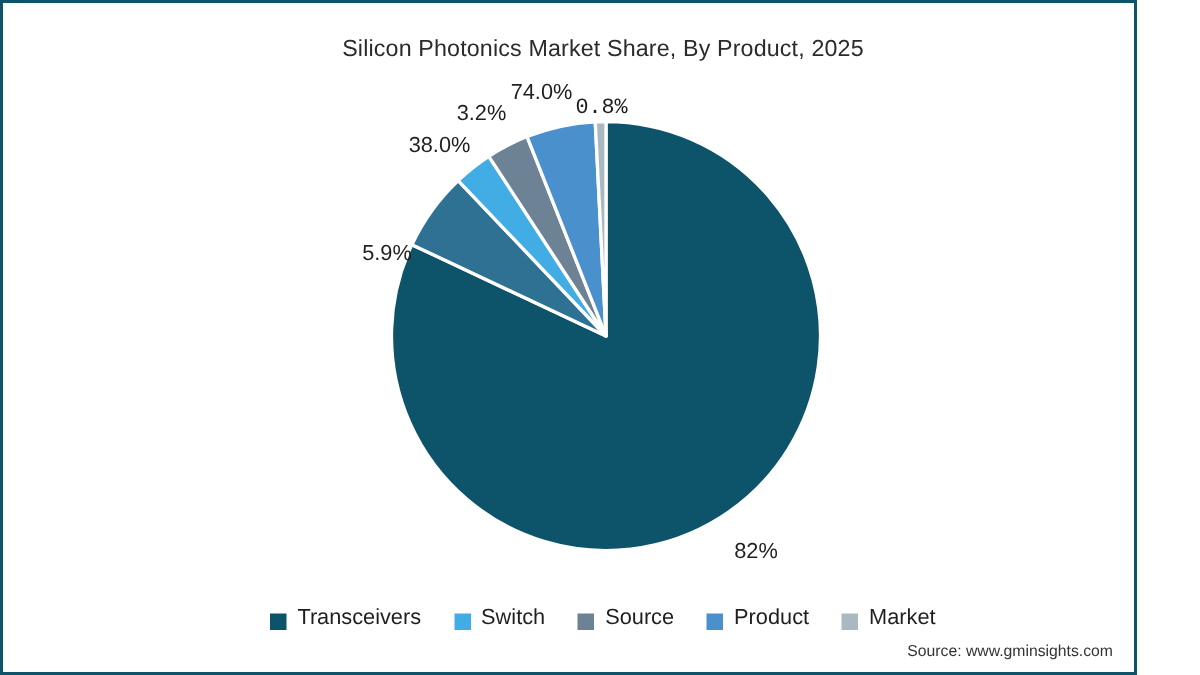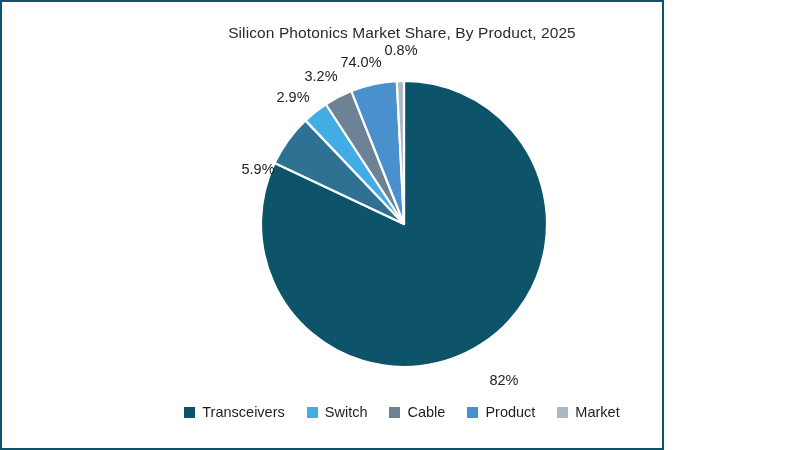--- a/index.html
+++ b/index.html
@@ -5,21 +5,21 @@
   html, body {
     margin: 0;
     padding: 0;
     background: #ffffff;
   }
   body {
     font-family: "Liberation Sans", sans-serif;
   }
   #frame {
     position: relative;
-    width: 664px;
+    width: 758px;
     height: 450px;
     box-sizing: border-box;
     background: #ffffff;
     border: 2px solid #0d5369;
     overflow: hidden;
   }
   #chart-title {
     position: absolute;
     left: 0;
     top: 22px;
@@ -53,21 +53,21 @@
     left: 0;
     top: 402px;
     width: 800px;
     display: flex;
     justify-content: center;
     align-items: center;
     gap: 22px;
   }
   .legend-item {
     display: flex;
-    align-items: center;
+    align-items: flex-end;
     gap: 7px;
   }
   .legend-swatch {
     width: 11px;
     height: 11px;
     flex: 0 0 auto;
     display: block;
   }
   .legend-label {
     font-size: 14.5px;
@@ -95,46 +95,47 @@
       <g id="pie-slices">
           <path d="M 402 222 L 402.00 79.00 A 143 143 0 1 1 272.61 161.11 Z" fill="#0d5369" stroke="#ffffff" stroke-width="2.2" stroke-linejoin="round"></path>
           <path d="M 402 222 L 272.61 161.11 A 143 143 0 0 1 303.46 118.37 Z" fill="#2e7193" stroke="#ffffff" stroke-width="2.2" stroke-linejoin="round"></path>
           <path d="M 402 222 L 303.46 118.37 A 143 143 0 0 1 323.87 102.23 Z" fill="#41ade4" stroke="#ffffff" stroke-width="2.2" stroke-linejoin="round"></path>
           <path d="M 402 222 L 323.87 102.23 A 143 143 0 0 1 349.36 89.04 Z" fill="#6e8296" stroke="#ffffff" stroke-width="2.2" stroke-linejoin="round"></path>
           <path d="M 402 222 L 349.36 89.04 A 143 143 0 0 1 394.82 79.18 Z" fill="#4a90cc" stroke="#ffffff" stroke-width="2.2" stroke-linejoin="round"></path>
           <path d="M 402 222 L 394.82 79.18 A 143 143 0 0 1 402.00 79.00 Z" fill="#aab8c2" stroke="#ffffff" stroke-width="2.2" stroke-linejoin="round"></path>
         </g>
     </svg>
     <div id="pie-labels">
-        <div class="slice-label" style="left: 502px; top: 366px; margin-top: 12px;">82%</div>
+        <div class="slice-label" style="left: 502px; top: 366px;">82%</div>
         <div class="slice-label" style="left: 256px; top: 127px; margin-top: 40px;">5.9%</div>
-        <div class="slice-label" style="left: 291px; top: 95px;">2.9%</div>
+        <div class="slice-label" style="left: 291px; top: 95px;">38.0%</div>
         <div class="slice-label" style="left: 319px; top: 74px; text-align: center;">3.2%</div>
         <div class="slice-label" style="left: 359px; top: 60px;">74.0%</div>
-        <div class="slice-label" style="left: 399px; top: 48px;">0.8%</div>
+        <div class="slice-label" style="left: 399px; top: 70px; font-family: Liberation Mono, monospace;">0.8%</div>
       </div>
   </div>
 
   <div id="legend">
       <div class="legend-item">
         <span class="legend-swatch" style="background: rgb(13, 83, 105);"></span>
         <span class="legend-label">Transceivers</span>
       </div>
       <div class="legend-item">
         <span class="legend-swatch" style="background: rgb(65, 173, 228);"></span>
         <span class="legend-label">Switch</span>
       </div>
       <div class="legend-item">
         <span class="legend-swatch" style="background: rgb(110, 130, 150);"></span>
-        <span class="legend-label">Cable</span>
+        <span class="legend-label">Source</span>
       </div>
       <div class="legend-item">
         <span class="legend-swatch" style="background: rgb(74, 144, 204);"></span>
         <span class="legend-label">Product</span>
       </div>
       <div class="legend-item">
         <span class="legend-swatch" style="background: rgb(170, 184, 194);"></span>
         <span class="legend-label">Market</span>
       </div>
     </div>
 
+  <div id="source">Source: www.gminsights.com</div>
 
 </div>
 
 </body></html>

